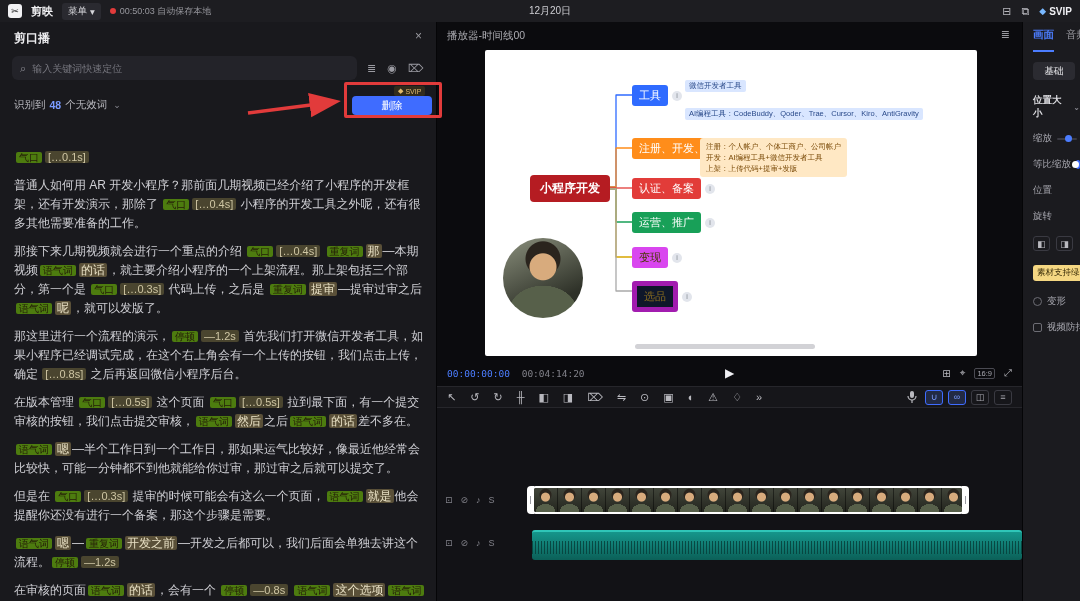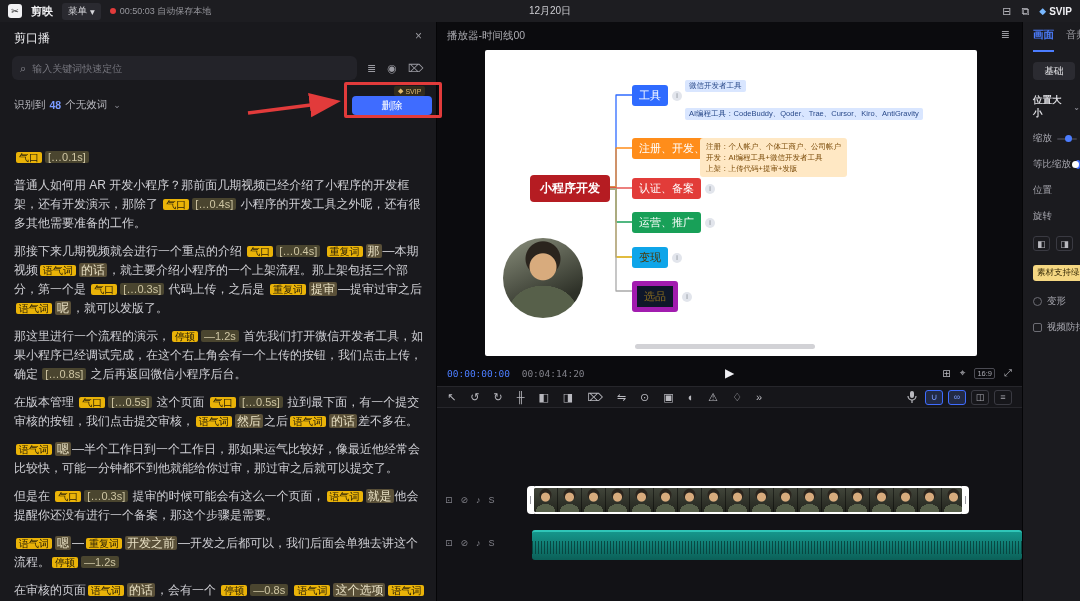--- a/index.html
+++ b/index.html
@@ -19,21 +19,21 @@
   .autosave{color:#97979d;font-size:9px;display:flex;align-items:center;}
   .tb-date{position:absolute;left:0;right:0;text-align:center;color:#cfcfd4;font-size:10px;pointer-events:none;margin-left:20px;}
   .tb-right{margin-left:auto;display:flex;align-items:center;gap:10px;z-index:2;}
   .tb-icon{color:#b9b9bf;font-size:11px;cursor:pointer;}
   .svip{display:inline-flex;align-items:center;gap:3px;font-weight:bold;color:#f0f0f4;font-size:10px;}
   .svip .diamond{color:#79b8ff;font-size:9px;}
 
   
   .left-panel{position:absolute;left:0;top:22px;width:437px;height:579px;background:#19191d;
     border-right:1px solid #050507;}
-  .lp-title{position:absolute;left:14px;top:8px;font-size:12px;font-weight:normal;color:#ededf0;}
+  .lp-title{position:absolute;left:14px;top:8px;font-size:12px;font-weight:bold;color:#ededf0;}
   .lp-close{position:absolute;right:14px;top:7px;color:#9a9aa0;font-size:12px;cursor:pointer;}
   .search-row{position:absolute;left:12px;top:34px;right:12px;height:24px;display:flex;align-items:center;gap:10px;}
   .search-box{flex:0 0 345px;height:24px;background:#232329;border-radius:6px;display:flex;
     align-items:center;padding:0 8px;gap:6px;}
   .search-glyph{color:#8a8a92;font-size:11px;}
   .search-box input{background:transparent;border:none;outline:none;color:#c9c9cf;font-size:10px;width:100%;
     font-family:"Liberation Sans","DejaVu Sans",sans-serif;}
   .search-box input::placeholder{color:#76767e;}
   .search-tools{display:flex;gap:11px;}
   .st-icon{color:#9b9ba2;font-size:11px;cursor:pointer;}
@@ -41,21 +41,21 @@
   .detect-count{color:#7a9bff;font-weight:bold;}
   .detect-car{color:#8a8a92;font-size:9px;margin-left:2px;}
   .svip-chip{position:absolute;left:394px;top:64px;background:#322c1c;color:#e0ba6e;font-size:7px;
     padding:1px 4px;border-radius:2px;display:flex;gap:2px;align-items:center;}
   .delete-btn{position:absolute;left:352px;top:74px;width:80px;height:19px;background:#3f6cff;border:none;
     color:#fff;font-size:10.5px;border-radius:4px;cursor:pointer;}
   .transcript{position:absolute;left:14px;right:8px;top:126px;bottom:0;overflow:hidden;
     font-size:12px;line-height:19px;color:#cfcfd4;}
   .para{margin-bottom:9px;}
   .seg-x{color:#cfcfd4;}
-  .seg-g{background:#eab308;color:#241c08;font-size:10px;padding:0 3px;border-radius:2px;margin:0 2px;}
+  .seg-g{background:#4d7c0f;color:#241c08;font-size:10px;padding:0 3px;border-radius:2px;margin:0 2px;}
   .seg-h{background:#5a5038;color:#e8e0c4;padding:0 2px;border-radius:2px;margin:0 1px;}
   .seg-m{background:#4a452f;color:#cfc6a4;font-size:11px;padding:0 3px;border-radius:2px;margin:0 1px;}
 
   
   .annot-rect{position:absolute;left:344px;top:82px;width:98px;height:36px;border:3px solid #e23b3b;
     border-radius:2px;z-index:60;pointer-events:none;}
   .annot-svg{position:absolute;left:0;top:0;z-index:60;pointer-events:none;}
 
   
   .center{position:absolute;left:437px;top:22px;width:585px;height:579px;background:#0b0b0e;}
@@ -63,21 +63,21 @@
   .player-menu{position:absolute;right:12px;top:6px;color:#9a9aa0;font-size:11px;cursor:pointer;}
   .canvas{position:absolute;left:48px;top:28px;width:492px;height:306px;background:#ffffff;border-radius:2px;}
   .mm-lines{position:absolute;left:0;top:0;}
   .mm-root{position:absolute;left:45px;top:125px;background:#b51c22;color:#fff;font-size:12px;font-weight:bold;
     padding:5px 10px;border-radius:4px;white-space:nowrap;}
   .mm-branch{position:absolute;display:flex;align-items:center;}
   .mm-node{padding:3px 7px;border-radius:3px;font-size:11px;color:#fff;white-space:nowrap;}
   .b0{left:147px;top:35px}.b1{left:147px;top:88px}.b2{left:147px;top:128px}
   .b3{left:147px;top:162px}.b4{left:147px;top:197px}.b5{left:147px;top:231px}
   .n0{background:#2f6bff}.n1{background:#ff8d1a}.n2{background:#e23c39}.n3{background:#18a058}
-  .n4{background:#0ea5e9;color:#4a3806}.n5{background:#0f172a;color:#8a6d1f;border:5px solid #a21caf}
+  .n4{background:#d946ef;color:#4a3806}.n5{background:#0f172a;color:#8a6d1f;border:5px solid #a21caf}
   .mm-info{margin-left:4px;width:10px;height:10px;border-radius:50%;background:#e2e5ec;color:#7a7f8a;
     font-size:7px;line-height:10px;text-align:center;cursor:pointer;}
   .mm-note{position:absolute;background:#d9e6ff;color:#2a4a8a;font-size:7.5px;padding:1px 4px;
     border-radius:2px;white-space:nowrap;}
   .na{left:200px;top:30px;}
   .nb{left:200px;top:58px;}
   .mm-note-block{position:absolute;left:215px;top:88px;background:#ffe8c4;color:#7a4a08;font-size:7.5px;
     line-height:11px;padding:3px 6px;border-radius:3px;white-space:nowrap;}
   .avatar{position:absolute;left:18px;top:188px;width:80px;height:80px;border-radius:50%;
     background:

